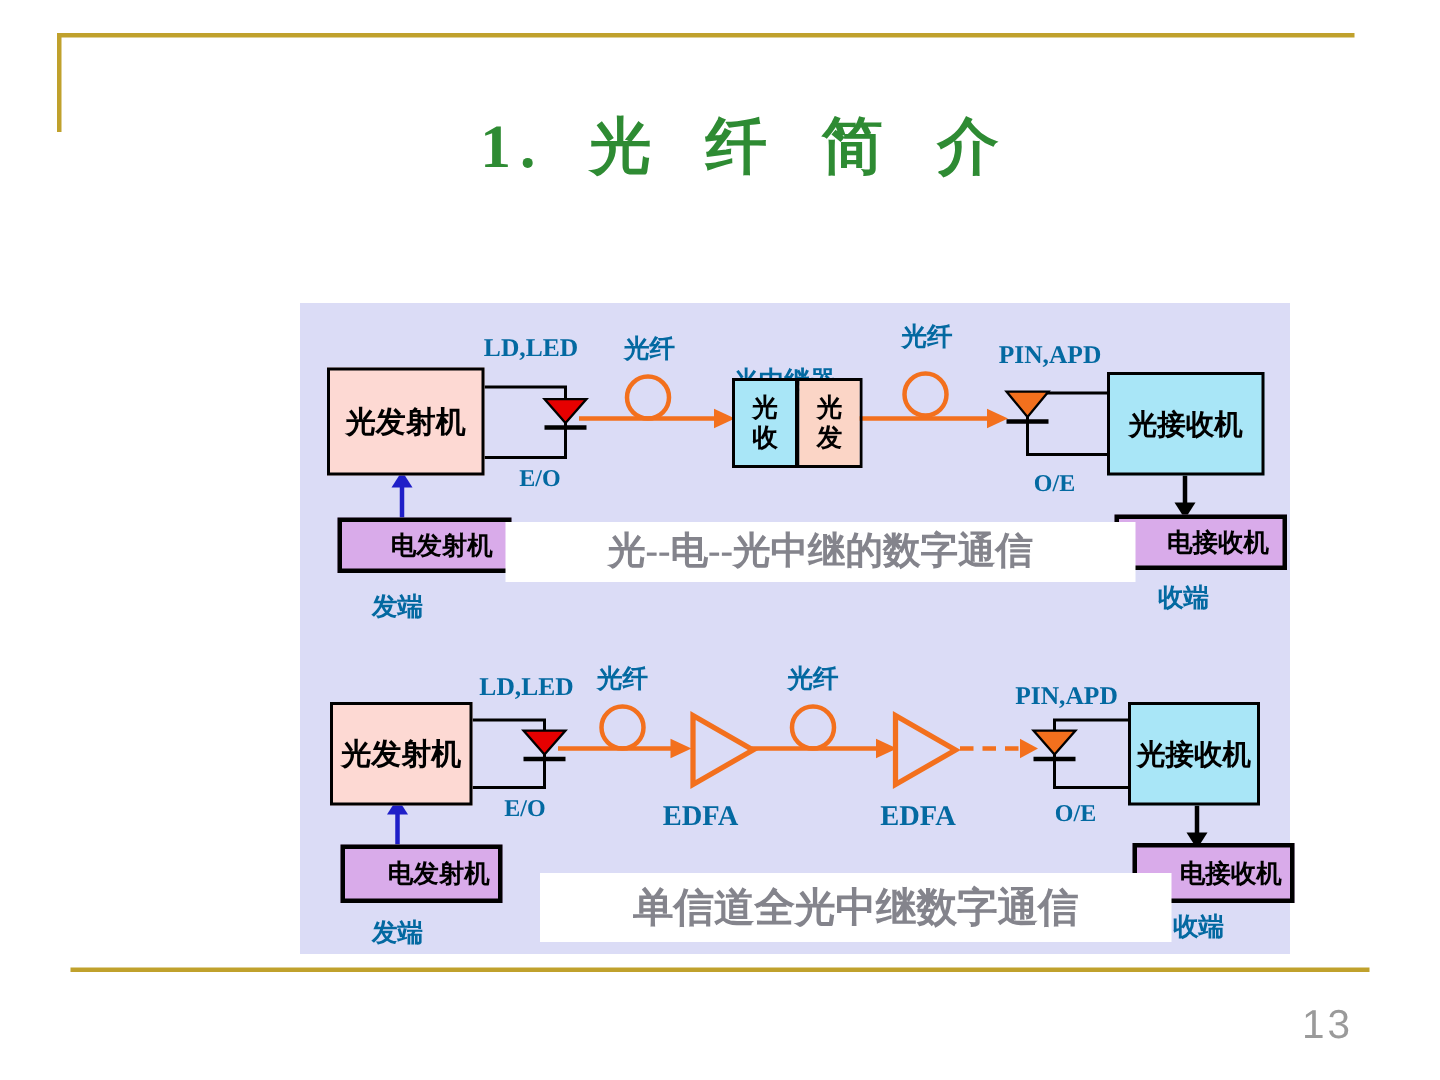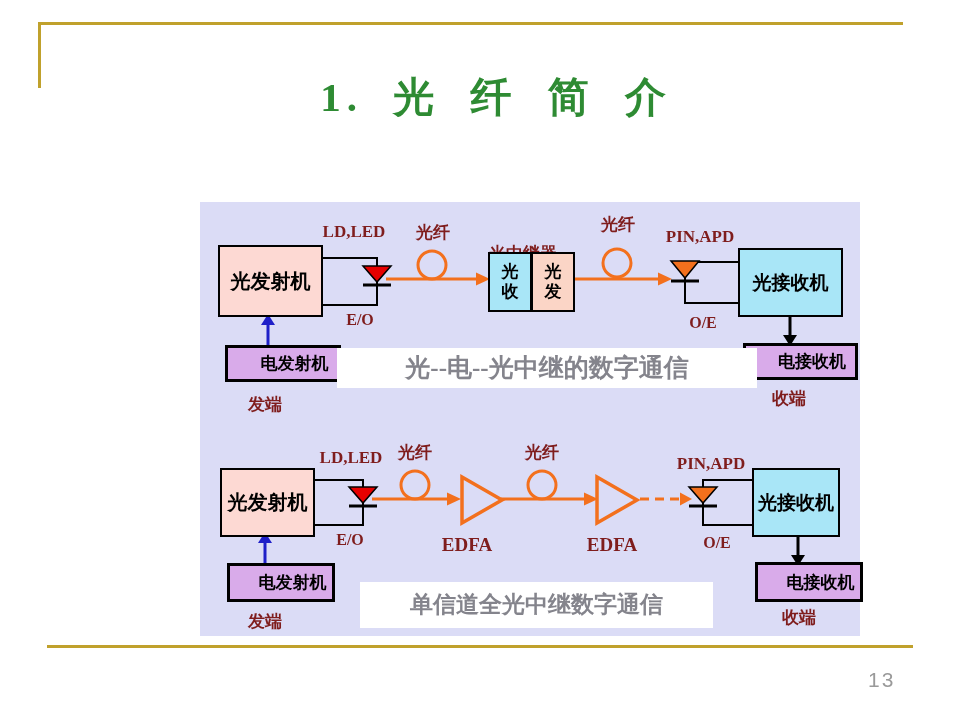--- a/index.html
+++ b/index.html
@@ -14,28 +14,28 @@
   .bullet{position:absolute;left:196px;top:136px;font-size:31px;font-weight:bold;color:#101195;}
   .panel{position:absolute;left:200px;top:202px;width:660px;height:434px;background:#dbdcf6;}
   .panel svg{position:absolute;left:0;top:0;z-index:1;}
   .box{position:absolute;border:2px solid #000;display:flex;align-items:center;justify-content:center;
        font-weight:bold;color:#000;z-index:2;text-align:left;}
   .box.thick{border-width:3px;}
   .pink{background:#fdd9d3;}
   .cyan{background:#a9e6f7;}
   .violet{background:#d9abea;padding-left:23px;}
   .peach{background:#fbd5c6;}
-  .lbl{position:absolute;text-align:center;font-weight:bold;color:#7f1d1d;font-size:17px;z-index:2;}
+  .lbl{position:absolute;text-align:center;font-weight:bold;color:#0369a1;font-size:17px;z-index:2;}
   .two-line{white-space:pre-line;line-height:1.15;font-size:17px;font-weight:bold;}
   .rep{position:absolute;display:flex;z-index:2;border:2px solid #000;}
   .rep .cell{width:40px;height:56px;display:flex;align-items:center;justify-content:center;}
   .rep .cell.first{border-right:3px solid #000;}
   .caption{position:absolute;background:#ffffff;color:#84848c;font-weight:bold;
            text-align:center;z-index:2;}
-  .page-number{position:absolute;left:868px;top:668px;width:44px;font-size:21px;color:#9a9a9a;
+  .page-number{position:absolute;left:868px;top:668px;width:44px;font-size:27px;color:#9a9a9a;
                font-family:"Liberation Sans","DejaVu Sans",sans-serif;letter-spacing:2px;}
 </style>
 </head>
 <body>
 
 <div class="slide">
 
   <div class="gold top"></div>
   <div class="gold left"></div>
   <div class="gold bottom"></div>
@@ -113,17 +113,17 @@
     <div class="lbl" style="left:312px;top:239px;width:60px;">光纤</div>
     <div class="lbl" style="left:381px;top:332px;width:62px;font-size:19px;">EDFA</div>
     <div class="lbl" style="left:470px;top:252px;width:82px;">PIN,APD</div>
     <div class="box cyan" style="left:552px;top:266px;width:84px;height:65px;font-size:19px;">光接收机</div>
     <div class="lbl" style="left:125px;top:329px;width:50px;font-size:16px;">E/O</div>
     <div class="lbl" style="left:492px;top:332px;width:50px;font-size:16px;">O/E</div>
     <div class="box violet thick" style="left:27px;top:361px;width:79px;height:33px;font-size:17px;">电发射机</div>
     <div class="lbl" style="left:40px;top:408px;width:50px;">发端</div>
     <div class="box violet thick" style="left:555px;top:360px;width:79px;height:34px;font-size:17px;">电接收机</div>
     <div class="lbl" style="left:574px;top:404px;width:50px;">收端</div>
-    <div class="caption" style="left:160px;top:380px;width:353px;height:46px;line-height:46px;font-size:23px;">单信道全光中继数字通信</div>
+    <div class="caption" style="left:160px;top:380px;width:421px;height:46px;line-height:46px;font-size:27px;">单信道全光中继数字通信</div>
   </div>
 
   <div class="page-number">13</div>
 </div>
 
 </body></html>

